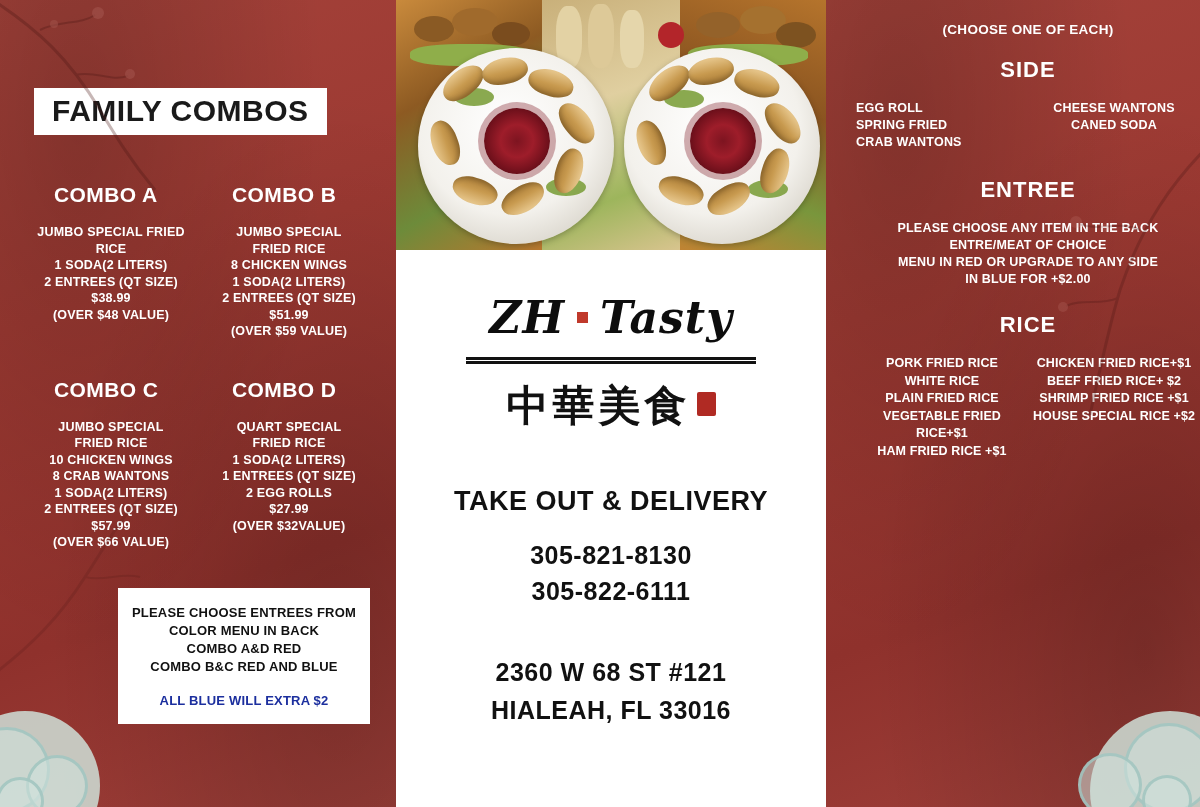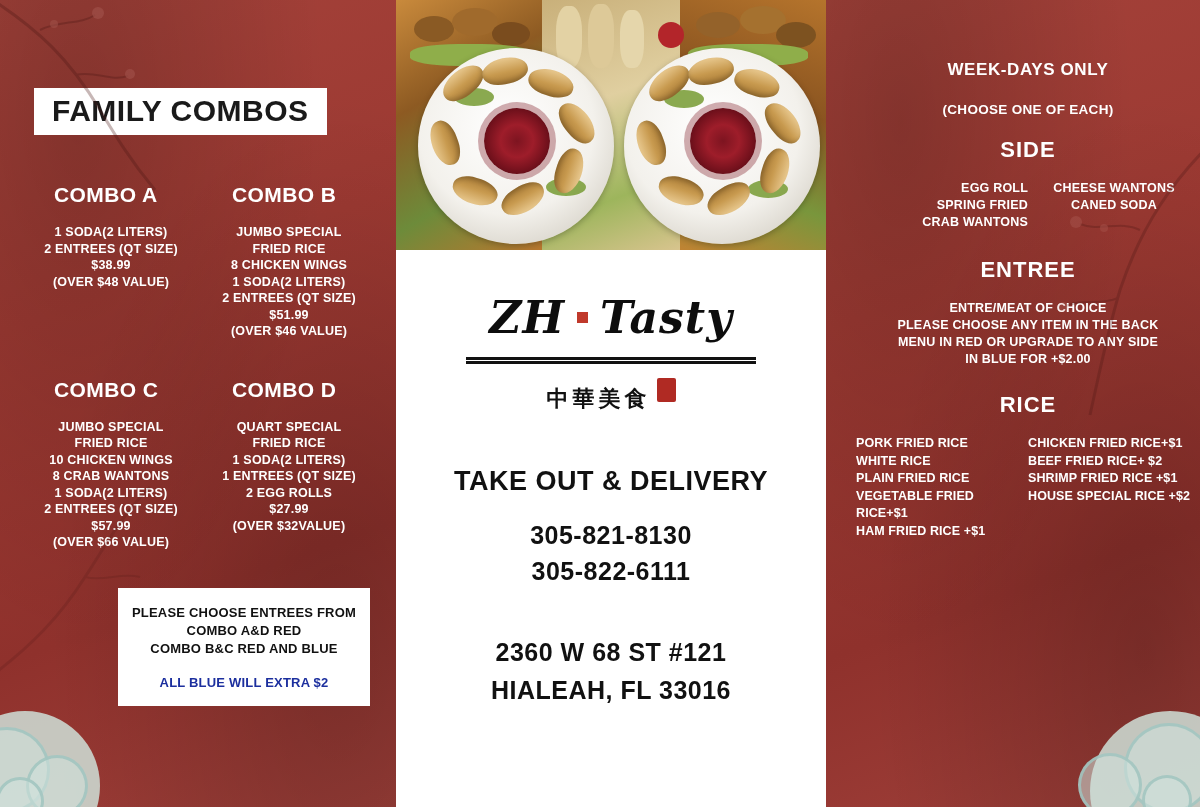--- a/index.html
+++ b/index.html
@@ -183,21 +183,21 @@
   .logo-rule {
     width: 290px; height: 0;
     border-top: 3px solid #111;
     border-bottom: 3px solid #111;
     height: 7px;
     margin: 14px auto 0 auto;
   }
   .logo-cjk {
     margin-top: 14px;
     font-family: Liberation Sans, sans-serif;
-    font-size: 22px;
+    font-size: 42px;
     font-weight: 700;
     color: #111;
     letter-spacing: 4px;
   }
   .logo-seal {
     display: inline-block;
     width: 19px; height: 24px;
     background: #b02a23;
     vertical-align: 4px;
     margin-left: 6px;
@@ -300,41 +300,41 @@
   }
   .two-col {
     display: flex;
     margin-top: 14px;
     padding-left: 30px;
     font-size: 12.5px;
     font-weight: 700;
     line-height: 17px;
     letter-spacing: 0.2px;
   }
-  .two-col .c1 { flex: 1; text-align: right; }
+  .two-col .c1 { flex: 1; text-align: left; }
   .two-col .c2 { flex: 1; text-align: center; }
   .entree-text {
     margin-top: 14px;
     padding-left: 30px;
     text-align: center;
     font-size: 12.5px;
     font-weight: 700;
     line-height: 17px;
     letter-spacing: 0.2px;
   }
   .rice-cols {
     display: flex;
     margin-top: 14px;
     padding-left: 30px;
     font-size: 12.5px;
     font-weight: 700;
     line-height: 17.5px;
     letter-spacing: 0.1px;
   }
-  .rice-cols .rc { flex: 1; text-align: left; }
+  .rice-cols .rc { flex: 1; text-align: center; }
 
   
   .cloud-corner {
     position: absolute;
     width: 150px; height: 150px;
     pointer-events: none;
   }
   .cloud-bl { left: -10px; bottom: -14px; }
   .cloud-br { right: -10px; bottom: -14px; }
   .cl {
@@ -377,20 +377,21 @@
     <div class="combo-grid">
 
       <div class="combo-col">
         <div class="combo-head-row">
           <span class="combo-head">
             <span class="brush"></span>
             <span>COMBO A</span>
           </span>
         </div>
         <div class="combo-lines">
+          <div>JUMBO SPECIAL FRIED RICE</div>
           <div>1 SODA(2 LITERS)</div>
           <div>2 ENTREES (QT SIZE)</div>
           <div>$38.99</div>
           <div>(OVER $48 VALUE)</div>
         </div>
       </div>
 
       <div class="combo-col">
         <div class="combo-head-row">
           <span class="combo-head">
@@ -398,21 +399,21 @@
             <span>COMBO B</span>
           </span>
         </div>
         <div class="combo-lines">
           <div>JUMBO SPECIAL</div>
           <div>FRIED RICE</div>
           <div>8 CHICKEN WINGS</div>
           <div>1 SODA(2 LITERS)</div>
           <div>2 ENTREES (QT SIZE)</div>
           <div>$51.99</div>
-          <div>(OVER $46 VALUE)</div>
+          <div>(OVER $59 VALUE)</div>
         </div>
       </div>
 
       <div class="combo-col">
         <div class="combo-head-row">
           <span class="combo-head">
             <span class="brush"></span>
             <span>COMBO C</span>
           </span>
         </div>
@@ -442,20 +443,21 @@
           <div>1 ENTREES (QT SIZE)</div>
           <div>2 EGG ROLLS</div>
           <div>$27.99</div>
           <div>(OVER $32VALUE)</div>
         </div>
       </div>
     </div>
 
     <div class="note-box">
       <div class="nb-line">PLEASE CHOOSE ENTREES FROM</div>
+      <div class="nb-line">COLOR MENU IN BACK</div>
       <div class="nb-line">COMBO A&amp;D RED</div>
       <div class="nb-line">COMBO B&amp;C RED AND BLUE</div>
       <div class="nb-line nb-blue">ALL BLUE WILL EXTRA $2</div>
     </div>
 
     <div class="cloud-corner cloud-bl">
       <div class="corner-fan" style="width:150px;height:150px;left:-40px;top:40px;"></div>
       <div class="cl" style="width:86px;height:86px;left:-26px;top:56px;"></div>
       <div class="cl" style="width:62px;height:62px;left:36px;top:84px;"></div>
       <div class="cl" style="width:48px;height:48px;left:6px;top:106px;"></div>
@@ -541,21 +543,20 @@
 
     <svg class="branch" style="right:-30px; top:120px; width:260px; height:300px; opacity:.28;" viewBox="0 0 260 300">
       <path d="M255 10 C200 60 170 110 150 170 C138 210 130 250 120 295" stroke="#4a1512" stroke-width="3" fill="none"></path>
       <path d="M170 110 C150 100 130 112 110 104" stroke="#4a1512" stroke-width="2" fill="none"></path>
       <path d="M148 178 C130 186 112 178 96 186" stroke="#4a1512" stroke-width="2" fill="none"></path>
       <circle cx="106" cy="102" r="6" fill="#c9837c" opacity="0.7"></circle>
       <circle cx="93" cy="187" r="5" fill="#c9837c" opacity="0.7"></circle>
       <circle cx="134" cy="108" r="4" fill="#c9837c" opacity="0.6"></circle>
     </svg>
 
-    <div class="weekdays">WEEK-DAYS ONLY</div>
 
 
 
     <div class="choose-one">(CHOOSE ONE OF EACH)</div>
 
     <div class="sec-head-wrap">
       <span class="sec-head">
         <span class="brush2"></span>
         <span>SIDE</span>
       </span>
@@ -572,22 +573,22 @@
       </div>
     </div>
 
     <div class="sec-head-wrap" style="margin-top:24px;">
       <span class="sec-head">
         <span class="brush2"></span>
         <span>ENTREE</span>
       </span>
     </div>
     <div class="entree-text">
+      <div>PLEASE CHOOSE ANY ITEM IN THE BACK</div>
       <div>ENTRE/MEAT OF CHOICE</div>
-      <div>PLEASE CHOOSE ANY ITEM IN THE BACK</div>
       <div>MENU IN RED OR UPGRADE TO ANY SIDE</div>
       <div>IN BLUE FOR +$2.00</div>
     </div>
 
     <div class="sec-head-wrap" style="margin-top:22px;">
       <span class="sec-head">
         <span class="brush2"></span>
         <span>RICE</span>
       </span>
     </div>

